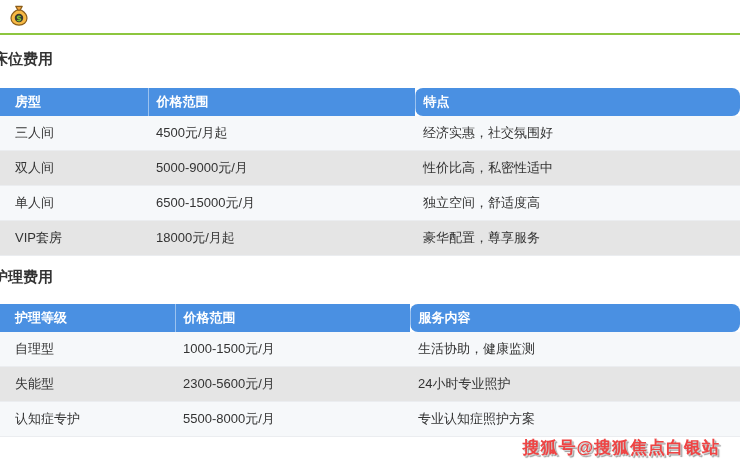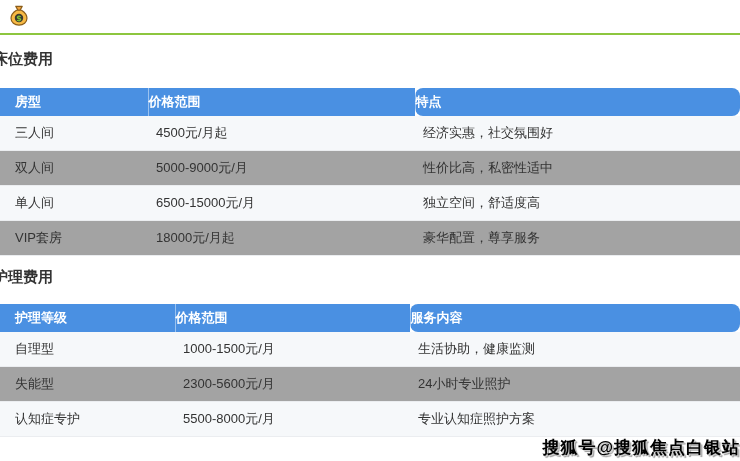--- a/index.html
+++ b/index.html
@@ -46,40 +46,40 @@
     background: #4a90e2;
     color: #ffffff;
     font-size: 13px;
     font-weight: bold;
     text-align: left;
     height: 28px;
     padding: 0 0 0 15px;
     border-right: 1px solid rgba(255,255,255,0.45);
   }
   table.fees thead th:last-child { border-right: none; border-radius: 8px; }
-  table.fees thead th.c2, table.fees thead th.c3 { padding-left: 0; }
+  table.fees thead th.c2, table.fees thead th.c3 { padding-left: 8px; }
   table.fees tbody td {
     font-size: 13px;
     color: #333;
     height: 34px;
     padding: 0 0 0 15px;
     border-bottom: 1px solid #ebedf0;
-    background: #a3a3a3;
+    background: #e5e5e5;
   }
   table.fees tbody td.c2, table.fees tbody td.c3 { padding-left: 8px; }
   table.fees tbody tr:nth-child(odd) td { background: #f6f8fa; }
   
   .watermark {
     position: absolute;
-    right: 0;
+    right: 20px;
     bottom: 2px;
     font-size: 17px;
     font-weight: bold;
     letter-spacing: 1px;
-    color: #000000;
+    color: #ef4444;
     text-shadow: 1px 1px 0 #cfcfcf, 2px 2px 1px #9a9a9a;
     white-space: nowrap;
   }
 </style>
 </head>
 <body>
 
 <div class="page-header">
   <span class="icon">
     <svg width="22" height="22" viewBox="0 0 24 24" aria-hidden="true">

